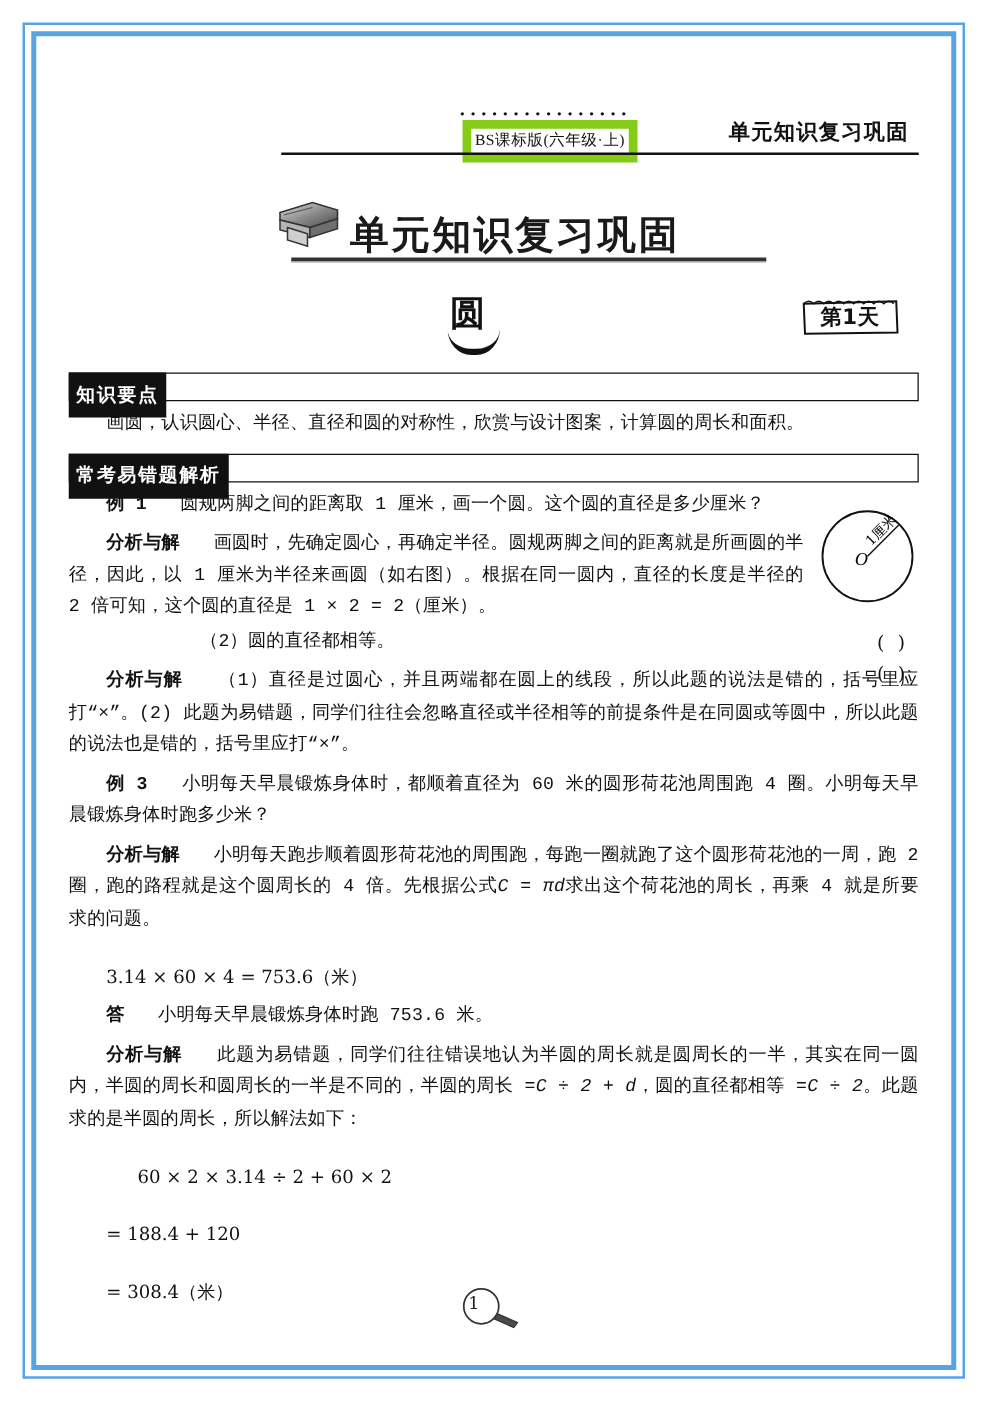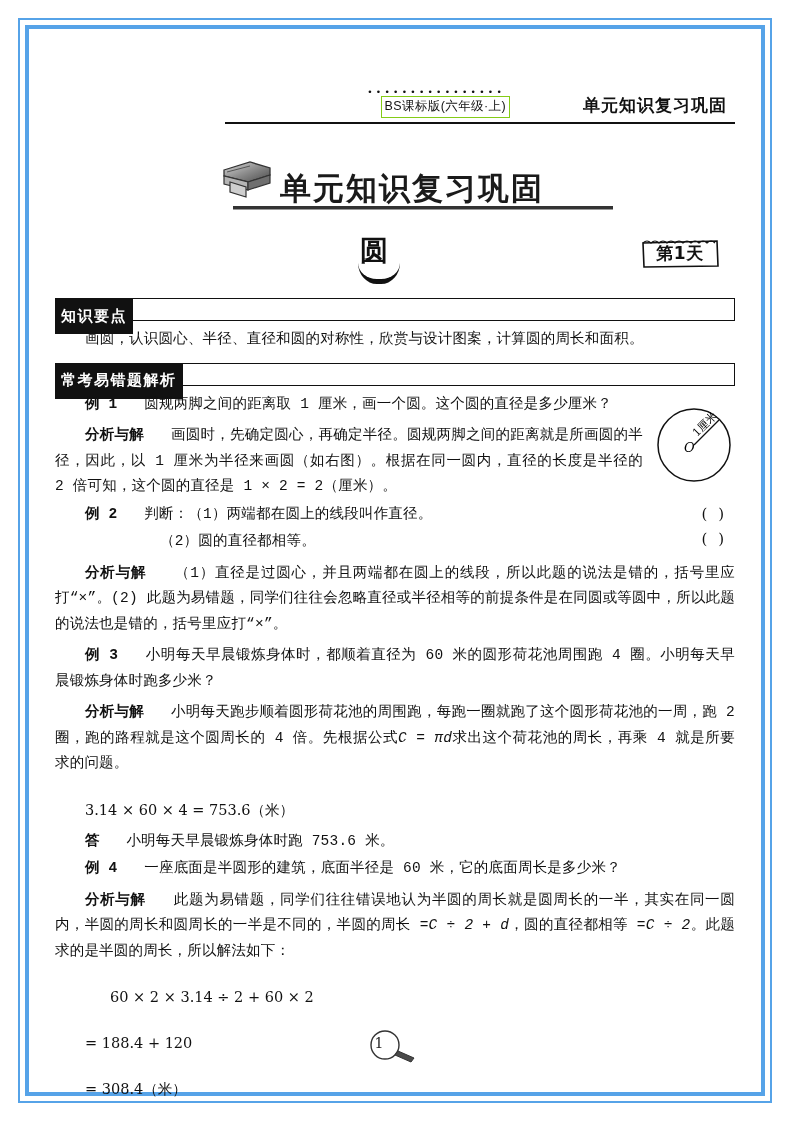--- a/index.html
+++ b/index.html
@@ -58,24 +58,24 @@
     line-height: 8px;
     color: #111;
     font-family: "DejaVu Sans", sans-serif;
   }
   .runhead-edition {
     position: absolute;
     right: 225px;
     top: 26px;
     font-size: 12.5px;
     letter-spacing: 0.4px;
-    border: 1px solid #84cc16;
+    border: 7px solid #84cc16;
     padding: 1px 3px 2px 3px;
     white-space: nowrap;
-    font-family: Liberation Sans, sans-serif;
+    font-family: Liberation Serif, serif;
   }
   .runhead-title {
     position: absolute;
     right: 8px;
     top: 24px;
     font-size: 17px;
     font-weight: bold;
     letter-spacing: 1px;
     white-space: nowrap;
   }
@@ -337,24 +337,20 @@
         <text x="33" y="50" font-family="DejaVu Serif, serif" font-size="13" font-style="italic">O</text>
       </svg>
     </div>
     <p class="para indent wrap-right-gap">
       <span class="lbl">分析与解</span>
       &nbsp;&nbsp;<span>画圆时，先确定圆心，再确定半径。圆规两脚之间的距离就是所画圆的半径，因此，以 1 厘米为半径来画圆（如右图）。根据在同一圆内，直径的长度是半径的 2 倍可知，这个圆的直径是 1 × 2 = 2（厘米）。</span>
     </p>
   </div>
 
   <div style="position:relative;">
-    <p class="para indent tight">
-      <span class="lbl">例 2</span>
-      &nbsp;&nbsp;<span>判断：</span><span>（1）两端都在圆上的线段叫作直径。</span>
-    </p>
     <p class="para tight" style="margin-left:105px;">
       <span>（2）圆的直径都相等。</span>
     </p>
     <div class="blanks">
       <div>(      )</div>
       <div>(      )</div>
     </div>
     <p class="para indent">
       <span class="lbl">分析与解</span>
       &nbsp;&nbsp;<span>（1）直径是过圆心，并且两端都在圆上的线段，所以此题的说法是错的，括号里应打“×”。(2) 此题为易错题，同学们往往会忽略直径或半径相等的前提条件是在同圆或等圆中，所以此题的说法也是错的，括号里应打“×”。</span>
@@ -371,24 +367,20 @@
       &nbsp;&nbsp;<span>小明每天跑步顺着圆形荷花池的周围跑，每跑一圈就跑了这个圆形荷花池的一周，跑 2 圈，跑的路程就是这个圆周长的 4 倍。先根据公式</span><span class="it">C = πd</span><span>求出这个荷花池的周长，再乘 4 就是所要求的问题。</span>
     </p>
     <p class="mathline ml-ind1">3.14 × 60 × 4 = 753.6（米）</p>
     <p class="para indent">
       <span class="lbl">答</span>
       &nbsp;&nbsp;<span>小明每天早晨锻炼身体时跑 753.6 米。</span>
     </p>
   </div>
 
   <div>
-    <p class="para indent tight">
-      <span class="lbl">例 4</span>
-      &nbsp;&nbsp;<span>一座底面是半圆形的建筑，底面半径是 60 米，它的底面周长是多少米？</span>
-    </p>
     <p class="para indent">
       <span class="lbl">分析与解</span>
       &nbsp;&nbsp;<span>此题为易错题，同学们往往错误地认为半圆的周长就是圆周长的一半，其实在同一圆内，半圆的周长和圆周长的一半是不同的，半圆的周长 =</span><span class="it">C ÷ 2 + d</span><span>，圆的直径都相等 =</span><span class="it">C ÷ 2</span><span>。此题求的是半圆的周长，所以解法如下：</span>
     </p>
     <p class="mathline ml-ind2">60 × 2 × 3.14 ÷ 2 + 60 × 2</p>
     <p class="mathline ml-ind3">= 188.4 + 120</p>
     <p class="mathline ml-ind3">= 308.4（米）</p>
   </div>
 
   <div class="pagefoot">

